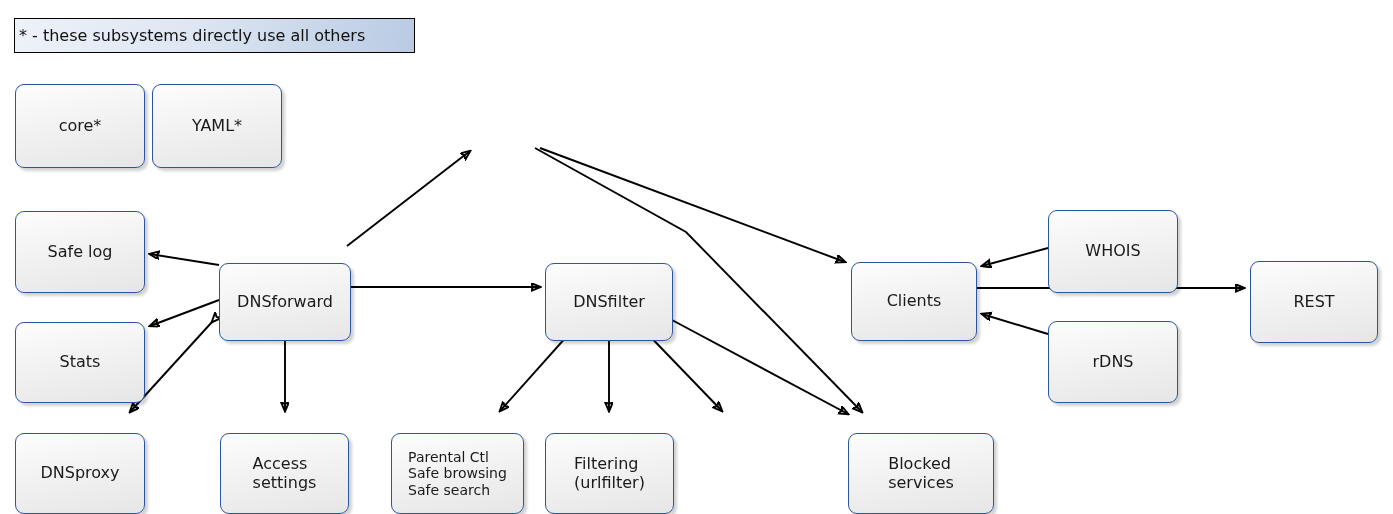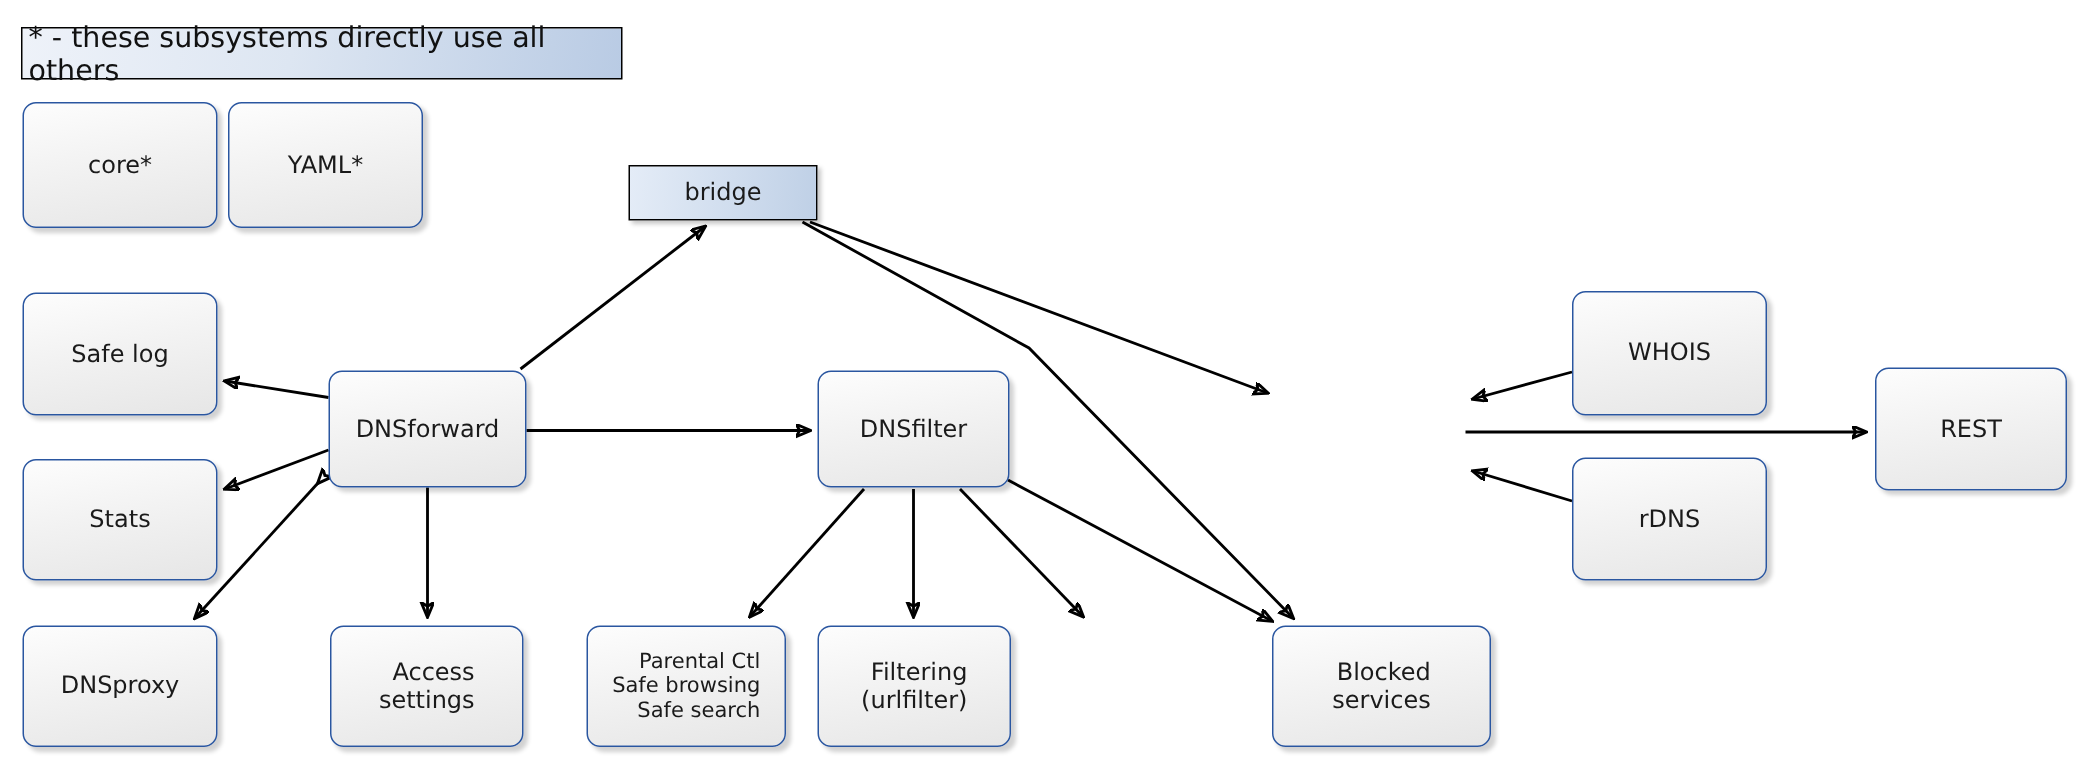--- a/index.html
+++ b/index.html
@@ -32,45 +32,46 @@
     stroke-width: 1.9;
     fill: none;
   }
   
   .node {
     position: absolute;
     box-sizing: border-box;
     display: flex;
     align-items: center;
     justify-content: center;
-    text-align: right;
+    text-align: left;
     color: #1a1a1a;
     font-size: 16px;
     line-height: 1.18;
     white-space: pre-line;
     border-radius: 9px;
     border: 1.6px solid #2a56a0;
     background: linear-gradient(170deg, #fdfdfd 0%, #f3f3f3 42%, #e6e6e6 100%);
     box-shadow: 3px 3px 3px rgba(0,0,0,0.18);
     z-index: 2;
+    margin-top: 16px;
   }
   .node.accent {
     border: 1.6px solid #000000;
     border-radius: 0;
     background: linear-gradient(95deg, #e4ecf7 0%, #d0ddee 55%, #bfd0e6 100%);
     box-shadow: 2px 2px 3px rgba(0,0,0,0.22);
   }
   .legend {
     position: absolute;
     box-sizing: border-box;
     display: flex;
     align-items: center;
     justify-content: flex-start;
     padding-left: 4px;
-    font-size: 19px;
+    font-size: 16px;
     color: #111111;
     border: 1.4px solid #000000;
     background: linear-gradient(100deg, #eef2f9 0%, #dde6f2 45%, #b9cbe4 100%);
     z-index: 2;
   }
 </style>
 </head>
 <body>
 
 <div id="diagram">
@@ -115,21 +116,20 @@
 
   <div class="legend" style="left:14px; top:18px; width:401px; height:35px;">
     <span>* - these subsystems directly use all others</span>
   </div>
 
   <div class="node" style="left:15px; top:68px; width:130px; height:84px;">core*</div>
 
   <div class="node" style="left:152px; top:68px; width:130px; height:84px;">YAML*</div>
 
 
-  <div class="node accent" style="left:419px; top:110px; width:126px; height:37px;">bridge</div>
 
   <div class="node" style="left:15px; top:195px; width:130px; height:82px;">Safe log</div>
 
   <div class="node" style="left:15px; top:306px; width:130px; height:81px;">Stats</div>
 
   <div class="node" style="left:15px; top:417px; width:130px; height:81px;">DNSproxy</div>
 
   <div class="node" style="left:219px; top:247px; width:132px; height:78px;">DNSforward</div>
 
   <div class="node" style="left:220px; top:417px; width:129px; height:81px;">Access
@@ -141,20 +141,21 @@
 Safe browsing
 Safe search</div>
 
   <div class="node" style="left:545px; top:417px; width:129px; height:81px;">Filtering
 (urlfilter)</div>
 
 
   <div class="node" style="left:848px; top:417px; width:146px; height:81px;">Blocked
 services</div>
 
+  <div class="node" style="left:851px; top:246px; width:126px; height:79px;">Clients</div>
 
   <div class="node" style="left:1048px; top:194px; width:130px; height:83px;">WHOIS</div>
 
   <div class="node" style="left:1048px; top:305px; width:130px; height:82px;">rDNS</div>
 
   <div class="node" style="left:1250px; top:245px; width:128px; height:82px;">REST</div>
 
 </div>
 
 </body></html>

